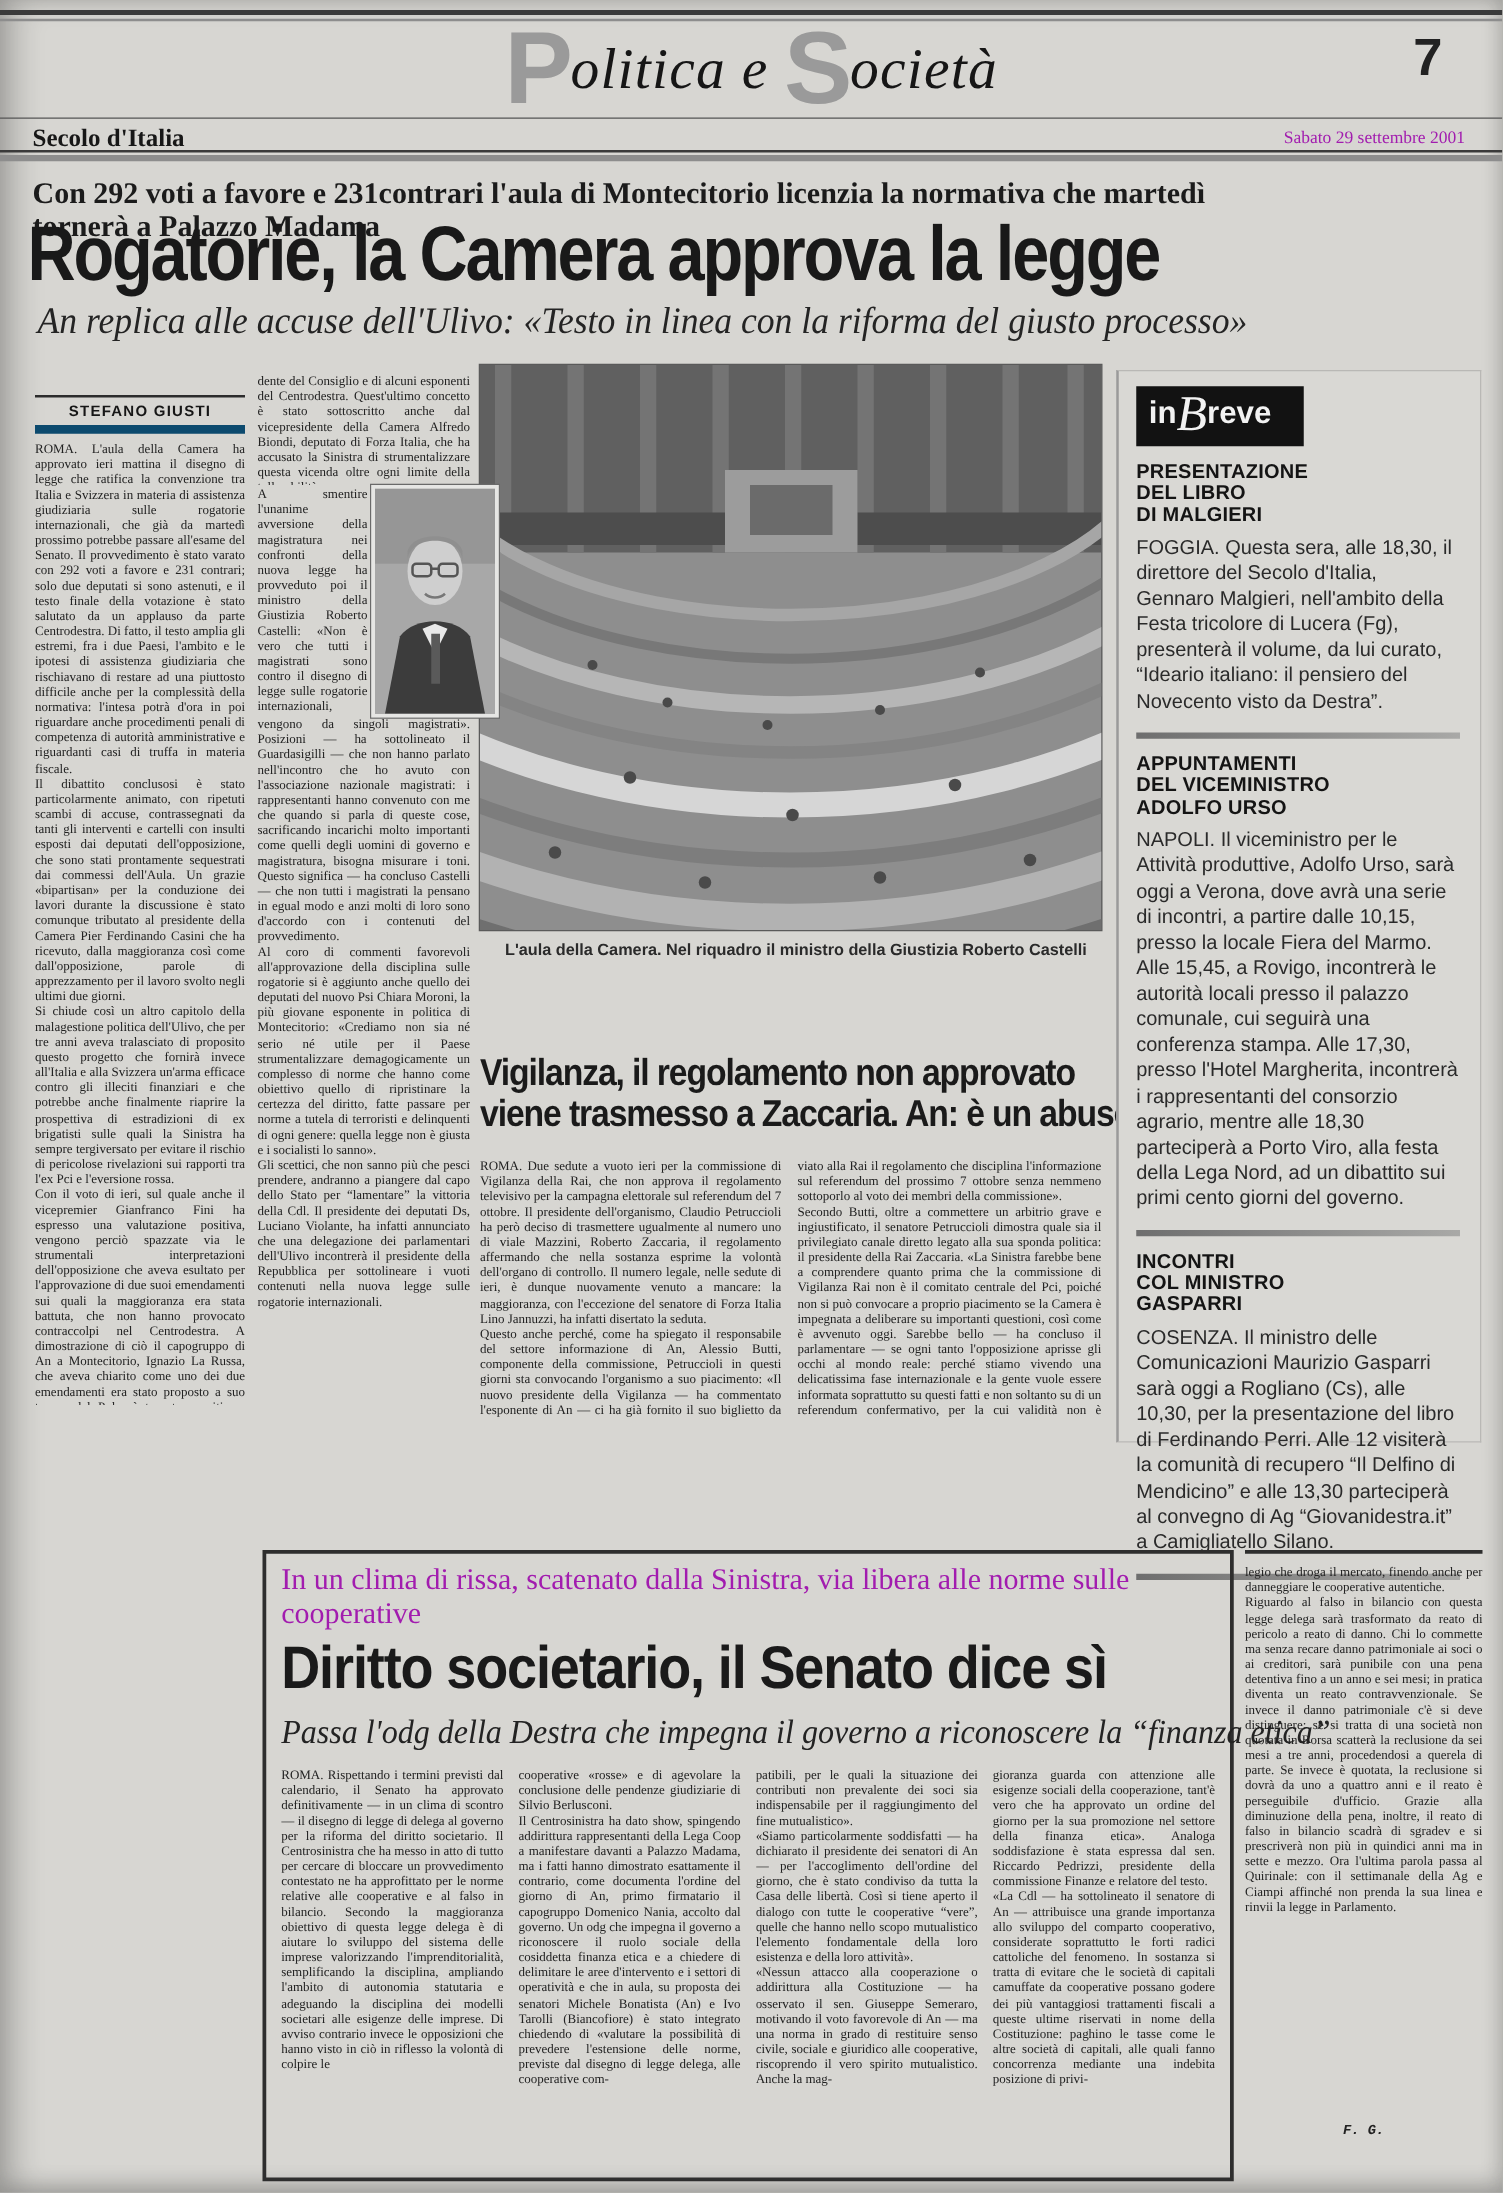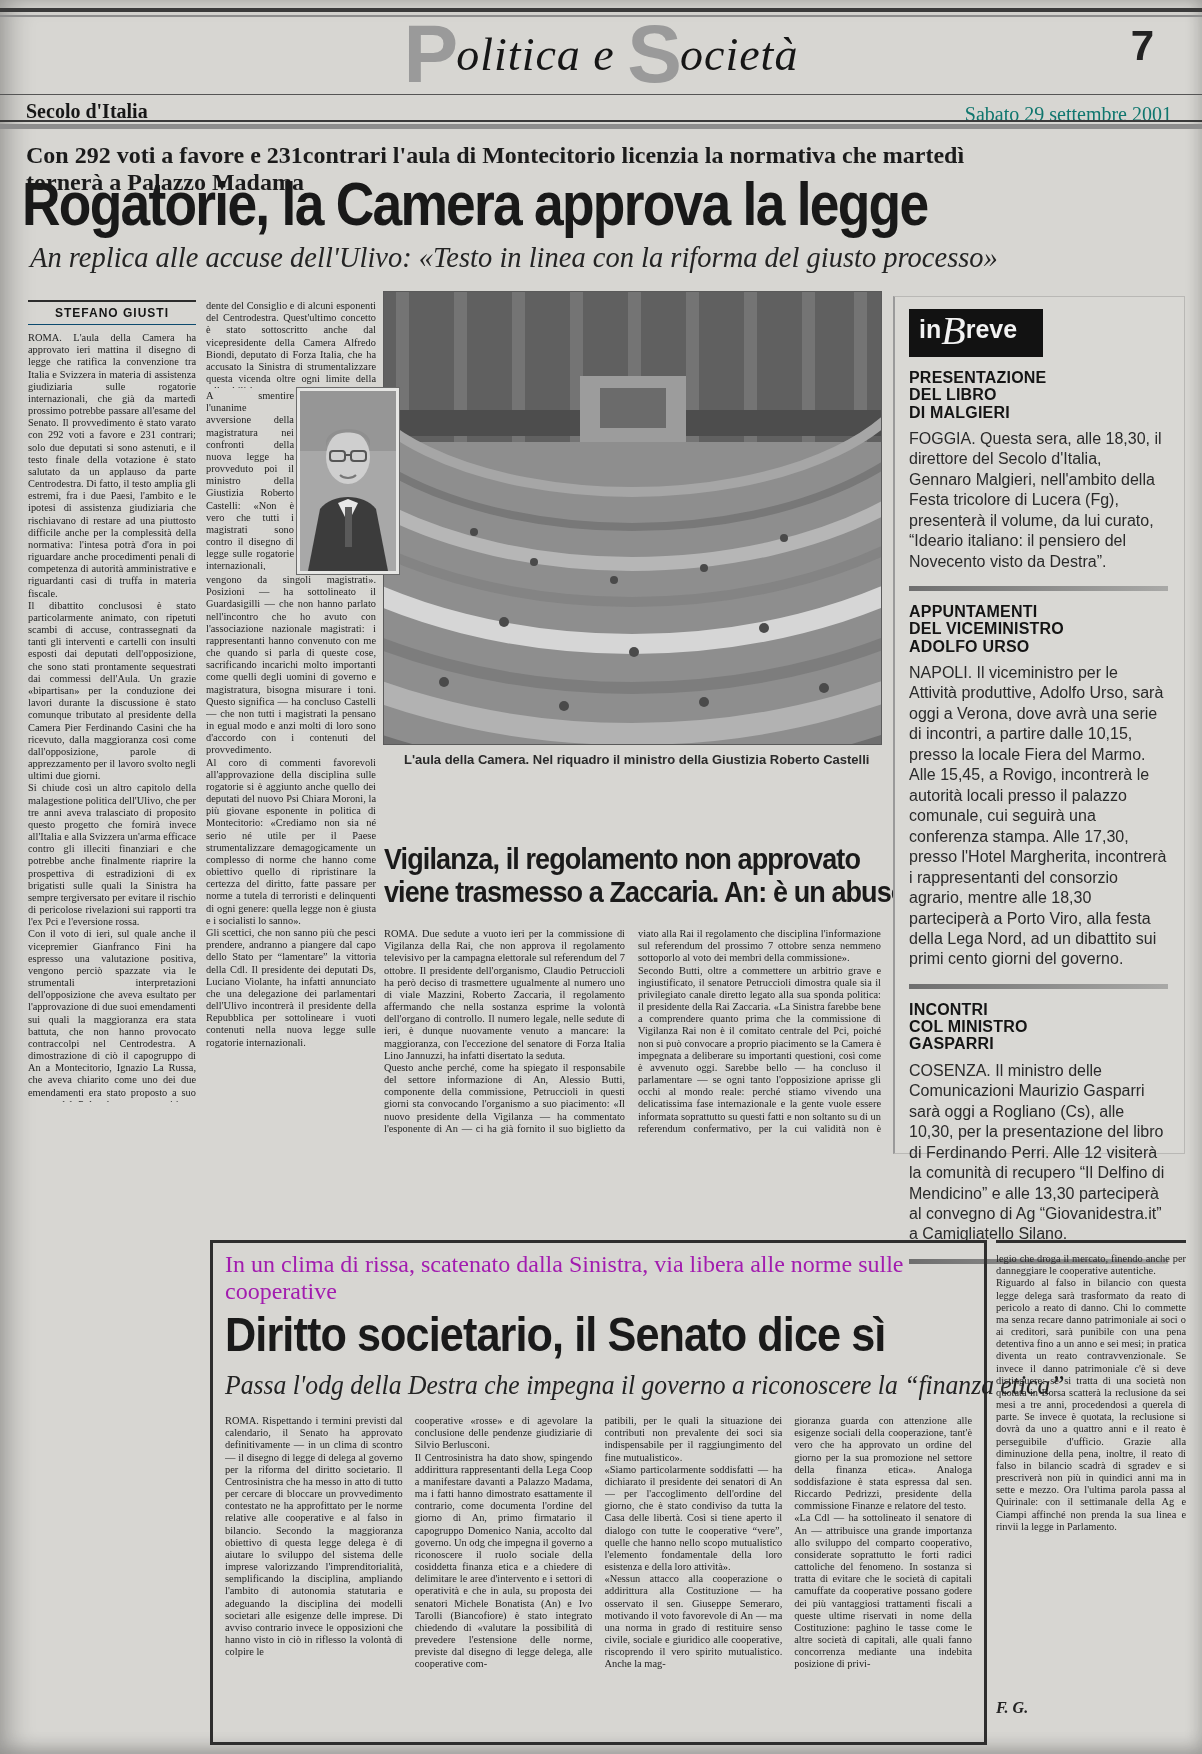--- a/index.html
+++ b/index.html
@@ -10,36 +10,36 @@
   .grayrule{position:absolute;background:#8d8d8d;}
 
   
   .masthead{position:absolute;top:28px;left:0;width:100%;text-align:center;font-style:italic;
             font-size:46px;letter-spacing:1px;color:#161616;}
   .masthead .bigcap{font-style:normal;font-size:82px;font-weight:bold;color:#9a9a9a;
             font-family:"Liberation Sans",sans-serif;line-height:0;vertical-align:-12px;letter-spacing:-2px;}
   .pageno{position:absolute;top:22px;right:48px;font-family:"Liberation Sans",sans-serif;
           font-weight:bold;font-size:42px;color:#222;}
   .papername{position:absolute;top:100px;left:26px;font-weight:bold;font-size:20px;color:#171717;}
-  .issuedate{position:absolute;top:103px;right:30px;font-size:20px;color:#0f766e;margin-left:21px;}
+  .issuedate{position:absolute;top:103px;right:30px;font-size:14px;color:#a21caf;margin-left:21px;}
 
   
   .kicker{position:absolute;top:142px;left:26px;width:1010px;font-weight:bold;font-size:24px;color:#1b1b1b;}
   .headline{position:absolute;top:168px;left:22px;width:1160px;margin:0;
             font-family:"Liberation Sans",sans-serif;font-weight:bold;font-size:62px;letter-spacing:-2px;
             color:#191919;transform:scaleX(.86);transform-origin:left top;white-space:nowrap;}
   .subhead{position:absolute;top:240px;left:30px;width:1000px;font-style:italic;font-size:30px;color:#242424;
            transform:scaleX(.95);transform-origin:left top;white-space:nowrap;}
 
   .bodytext{font-size:10.4px;line-height:1.17;text-align:justify;color:#222;white-space:pre-line;overflow:hidden;}
   .col{position:absolute;overflow:hidden;}
   .col1{left:28px;top:300px;width:168px;height:834px;}
-  .byline{border-top:2px solid #2c2c2c;border-bottom:1px solid #0c4a6e;text-align:center;
+  .byline{border-top:2px solid #2c2c2c;border-bottom:7px solid #0c4a6e;text-align:center;
           font-family:"Liberation Sans",sans-serif;font-weight:bold;font-size:12px;letter-spacing:1px;
-          padding:4px 0;margin-bottom:7px;color:#161616;}
+          padding:4px 0;margin-bottom:7px;color:#161616;margin-top:16px;}
   .col2a{left:206px;top:300px;width:170px;height:88px;}
   .col2b{left:206px;top:390px;width:88px;height:180px;}
   .col2c{left:206px;top:574px;width:170px;height:560px;}
 
   .photo{position:absolute;left:384px;top:292px;width:497px;height:452px;background:#777;
          box-shadow:0 0 0 1px #5a5a5a;}
   .inset{position:absolute;left:297px;top:388px;width:96px;height:180px;background:#9a9a9a;
          border:3px solid #e6e6e4;box-shadow:0 0 0 1px #6a6a6a;z-index:5;}
   .caption{position:absolute;left:404px;top:752px;width:497px;font-family:"Liberation Sans",sans-serif;
            font-size:13px;font-weight:bold;color:#2a2a2a;}
@@ -71,22 +71,22 @@
   .bkicker{font-size:24px;color:#a21caf;}
   .bheadline{font-family:"Liberation Sans",sans-serif;font-weight:bold;font-size:48px;letter-spacing:-1px;
              color:#1a1a1a;margin-top:2px;transform:scaleX(.9);transform-origin:left top;white-space:nowrap;}
   .bsubhead{font-style:italic;font-size:27px;color:#232323;margin-top:8px;transform:scaleX(.95);
             transform-origin:left top;white-space:nowrap;}
   .bcols{display:flex;gap:12px;margin-top:14px;}
   .bcol{width:178px;height:338px;}
 
   .rightcol{position:absolute;left:996px;top:1240px;width:190px;height:505px;
             border-top:3px solid #2e2e2e;padding-top:10px;box-sizing:border-box;}
-  .initials{text-align:left;font-family:Liberation Serif, serif;font-weight:bold;font-style:italic;
-            font-size:16px;margin-top:6px;color:#222;}
+  .initials{text-align:center;font-family:Liberation Mono, monospace;font-weight:bold;font-style:italic;
+            font-size:11px;margin-top:6px;color:#222;}
 </style>
 </head>
 <body>
 
 <div class="page">
 
   <div class="rule" style="top:8px;left:0;width:1202px;height:4px;"></div>
   <div class="grayrule" style="top:15px;left:0;width:1202px;height:2px;"></div>
 
   <div class="masthead"><span class="bigcap">P</span><span>olitica e </span><span class="bigcap">S</span><span>ocietà</span></div>

